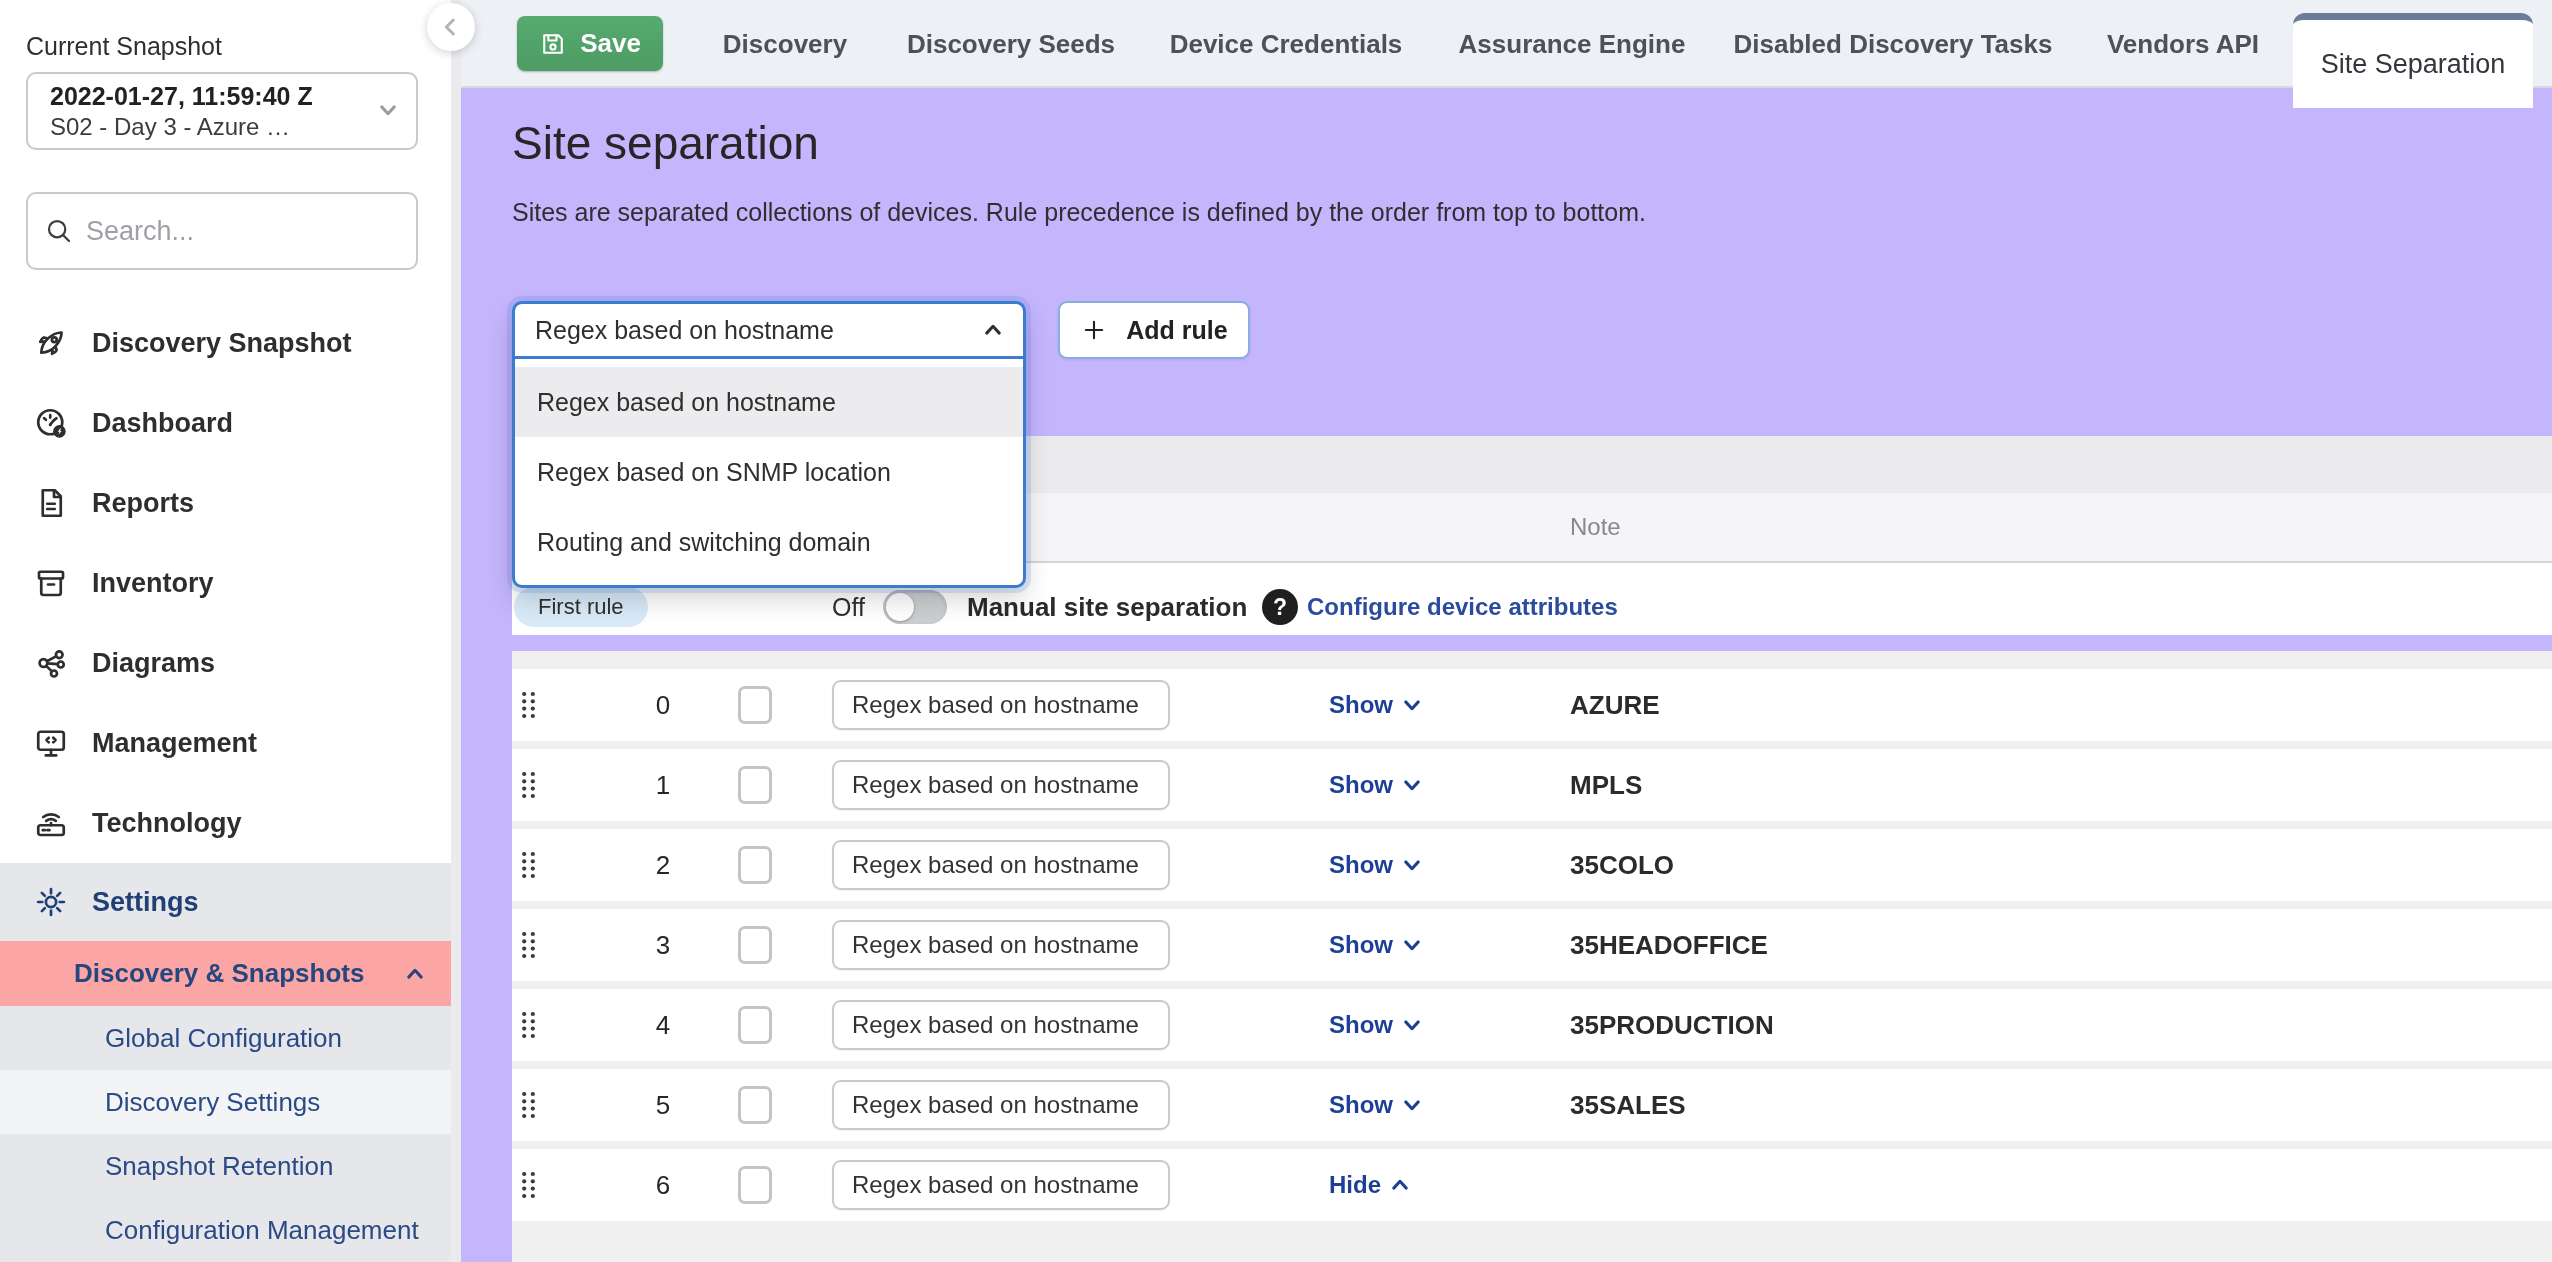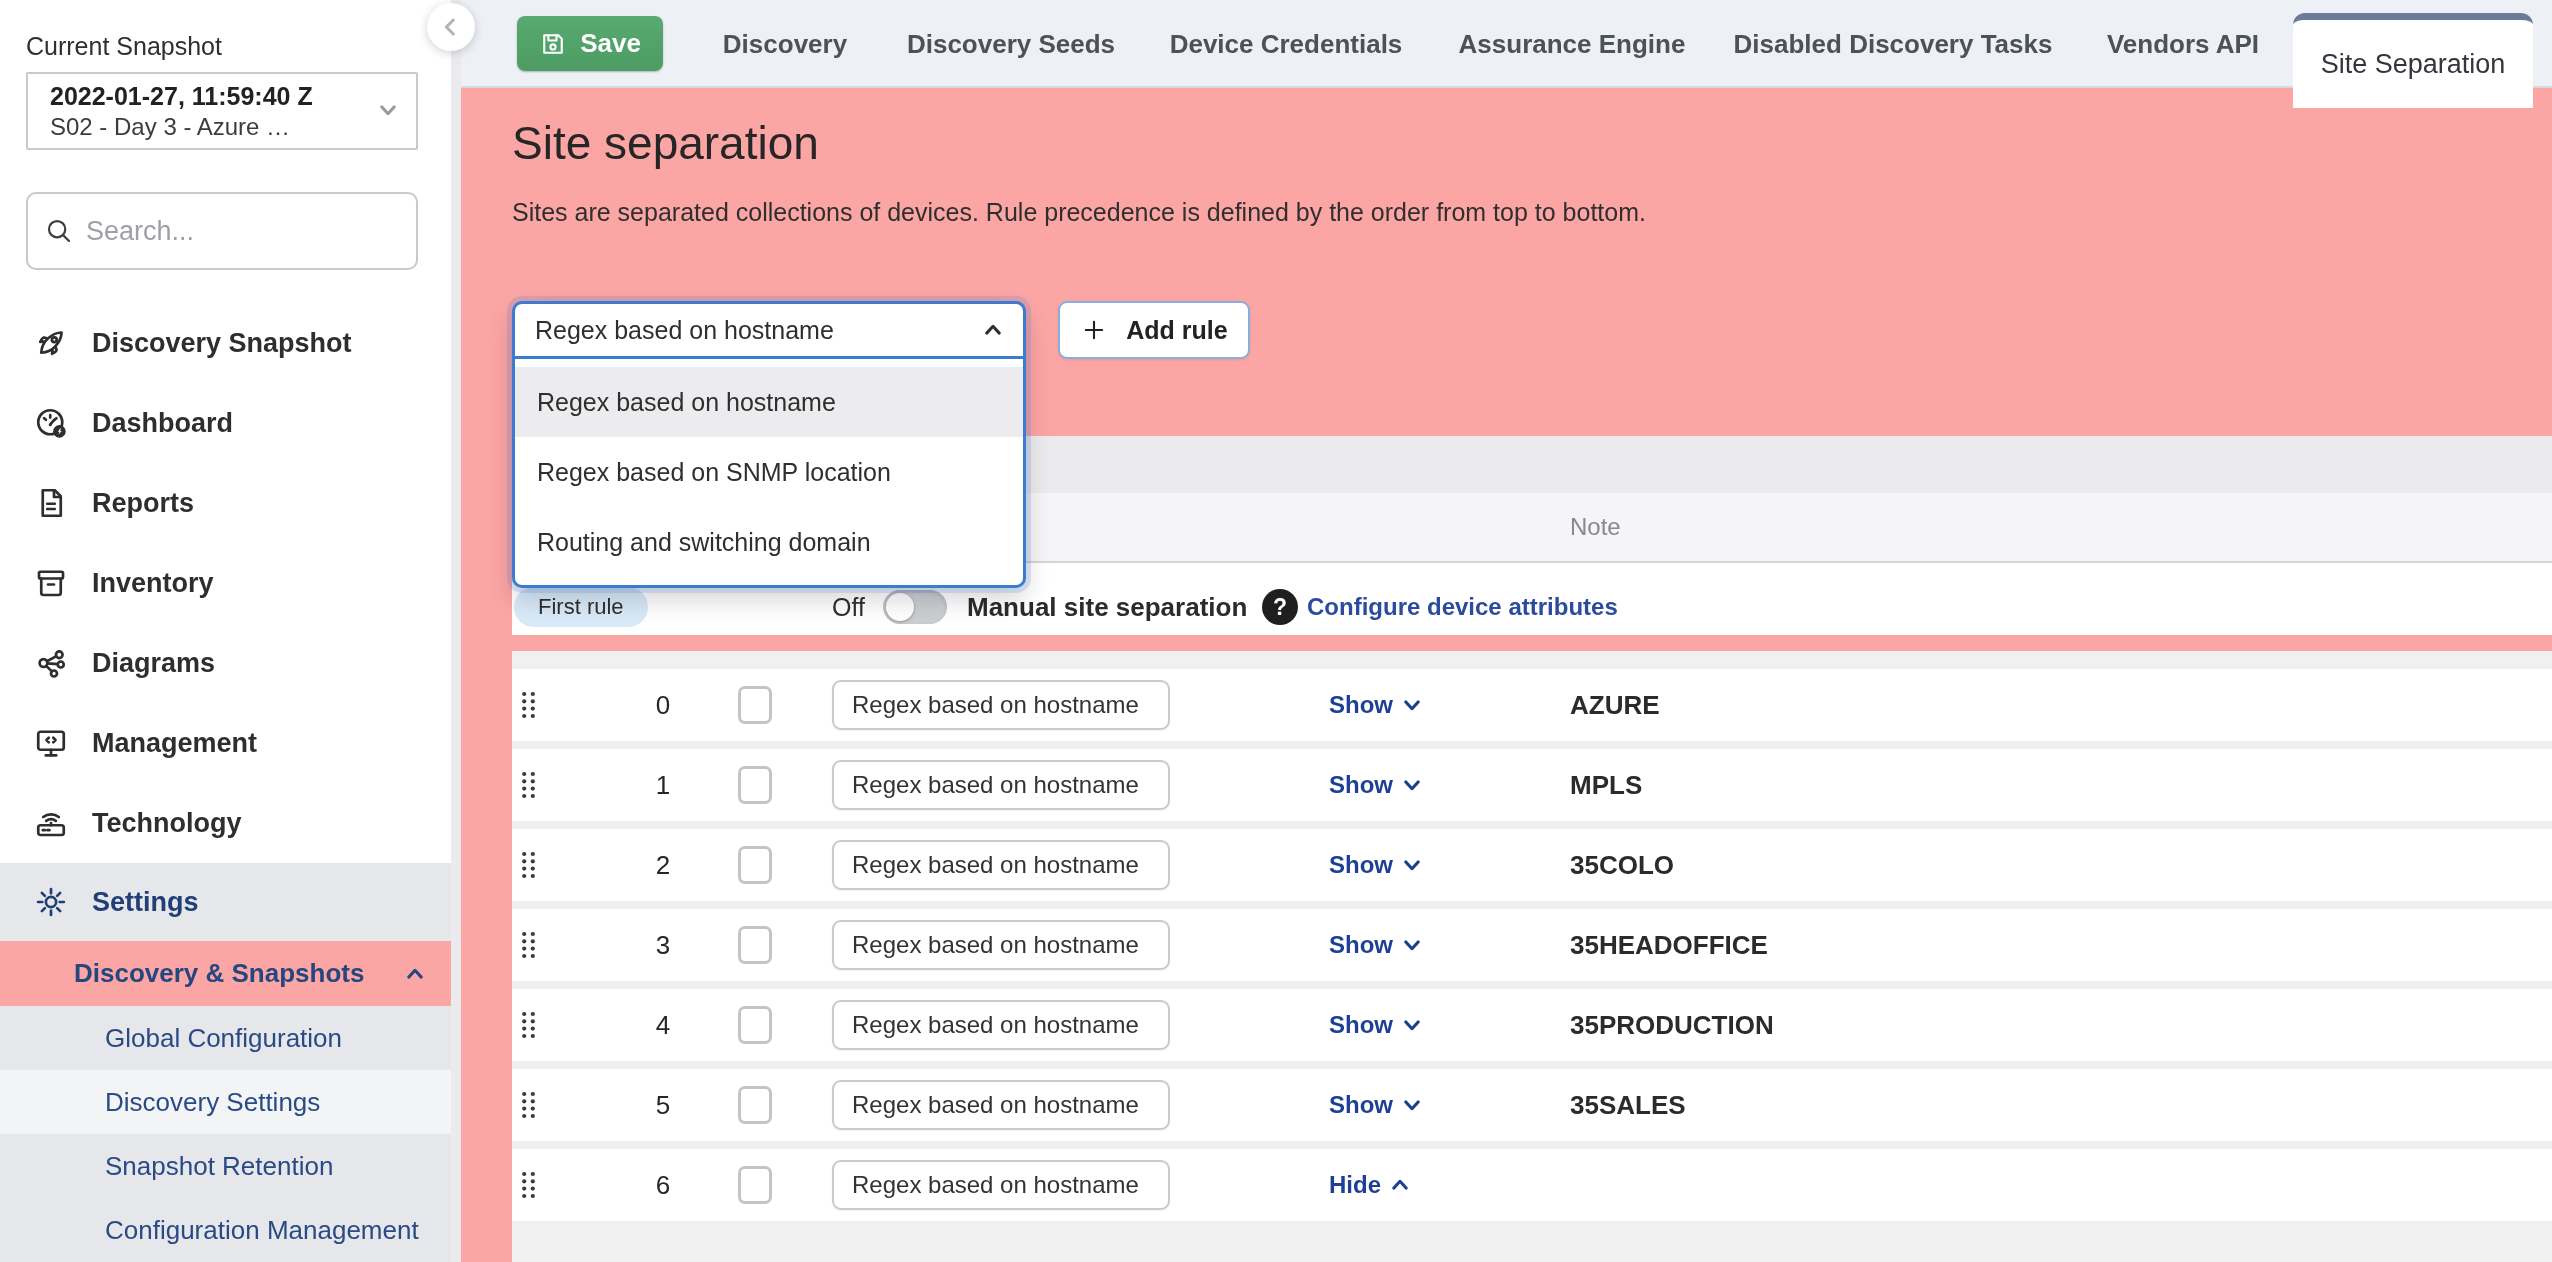--- a/index.html
+++ b/index.html
@@ -10,21 +10,21 @@
   .icon svg { display:block; }
 
   
   .sidebar { position:absolute; left:0; top:0; width:451px; height:1262px; background:#fff; z-index:10; }
   .side-scroll { position:absolute; left:451px; top:0; width:10px; height:1262px; background:#ebebee; z-index:11; }
   .collapse-btn { position:absolute; left:427px; top:3px; width:48px; height:48px; border-radius:50%;
     background:#fff; box-shadow:0 2px 10px rgba(0,0,0,.18); z-index:99; display:flex; align-items:center;
     justify-content:center; color:#b3b3b8; cursor:pointer; }
   .snap-label { position:absolute; left:26px; top:32px; font-size:25px; color:#2f2f2f; }
   .snap-box { position:absolute; left:26px; top:72px; width:392px; height:78px; border:2px solid #c9c9cd;
-    border-radius:2px; padding:8px 52px 8px 22px; cursor:pointer; background:#fff; }
+    border-radius:10px; padding:8px 52px 8px 22px; cursor:pointer; background:#fff; }
   .snap-line1 { font-weight:700; font-size:25px; color:#222; white-space:nowrap; }
   .snap-line2 { font-size:24px; color:#3c3c3c; margin-top:2px; white-space:nowrap; }
   .snap-caret { position:absolute; right:18px; top:26px; color:#9a9aa0; }
   .search-box { position:absolute; left:26px; top:192px; width:392px; height:78px; border:2px solid #c9c9cd;
     border-radius:10px; display:flex; align-items:center; padding:0 16px; gap:12px; background:#fff; }
   .search-box .icon { color:#3f3f3f; }
   .search-box input { border:none; outline:none; font-size:27px; color:#333; width:100%; font-family:inherit; background:transparent; }
   .search-box input::placeholder { color:#9fa0a6; }
   .nav { position:absolute; left:0; top:303px; width:451px; }
   .nav-item { height:80px; display:flex; align-items:center; gap:22px; padding-left:32px;
@@ -33,21 +33,21 @@
   .nav-item.active { background:#e6e7ea; color:#203f77; height:78px; }
   .nav-item.active .icon { color:#203f77; }
   .group-item { height:65px; display:flex; align-items:center; justify-content:space-between;
     padding:0 26px 0 74px; font-size:26px; font-weight:600; color:#24477f; cursor:pointer; background:#fca5a5; }
   .group-item .icon { color:#24477f; }
   .sub-item { height:64px; display:flex; align-items:center; padding-left:105px; font-size:26px;
     font-weight:500; color:#2a4a86; background:#e6e7ea; cursor:pointer; }
   .sub-item.sel { background:#f3f4f6; }
 
   
-  .main { position:absolute; left:461px; top:0; width:2091px; height:1262px; background:#fca5a5; }
+  .main { position:absolute; left:461px; top:0; width:2091px; height:1262px; background:#c4b5fd; }
   .tabbar { position:absolute; left:0; top:0; width:2091px; height:88px; background:#edf0f4;
     border-bottom:2px solid #d8d9dd; }
   .save-btn { position:absolute; left:56px; top:16px; width:146px; height:55px; border-radius:8px;
     background:linear-gradient(#58aa70,#4c9c63); color:#fff; display:flex; align-items:center; justify-content:center;
     gap:13px; font-size:26px; font-weight:700; cursor:pointer; box-shadow:0 1px 2px rgba(0,0,0,.25); z-index:6; }
   .save-btn .icon { color:#fff; }
   .tab { position:absolute; top:0; height:88px; display:flex; align-items:center; transform:translateX(-50%);
     font-size:26px; font-weight:600; color:#4c515a; cursor:pointer; white-space:nowrap; }
   .tab-active { position:absolute; left:1832px; top:13px; width:240px; height:95px; background:#fff;
     border-radius:12px 12px 0 0; border-top:7px solid #6b7c9b; display:flex; align-items:center;

